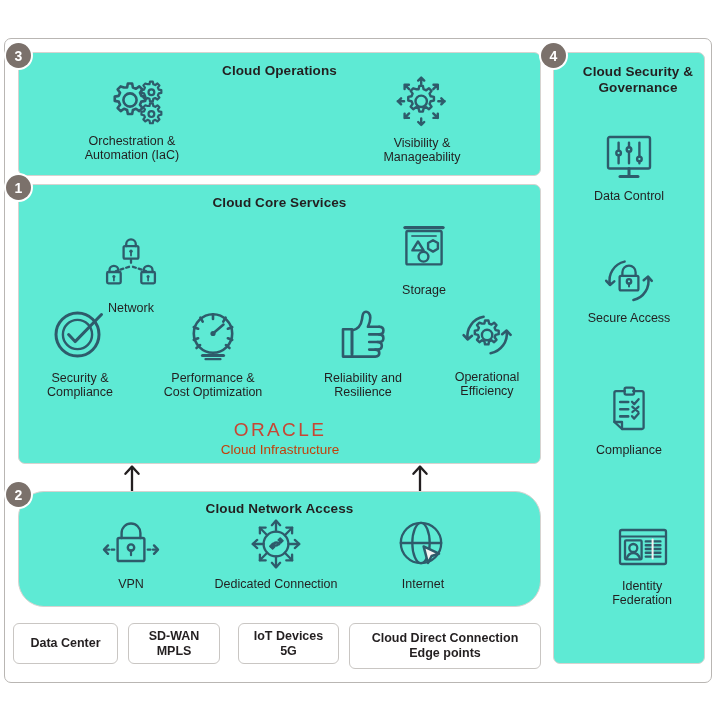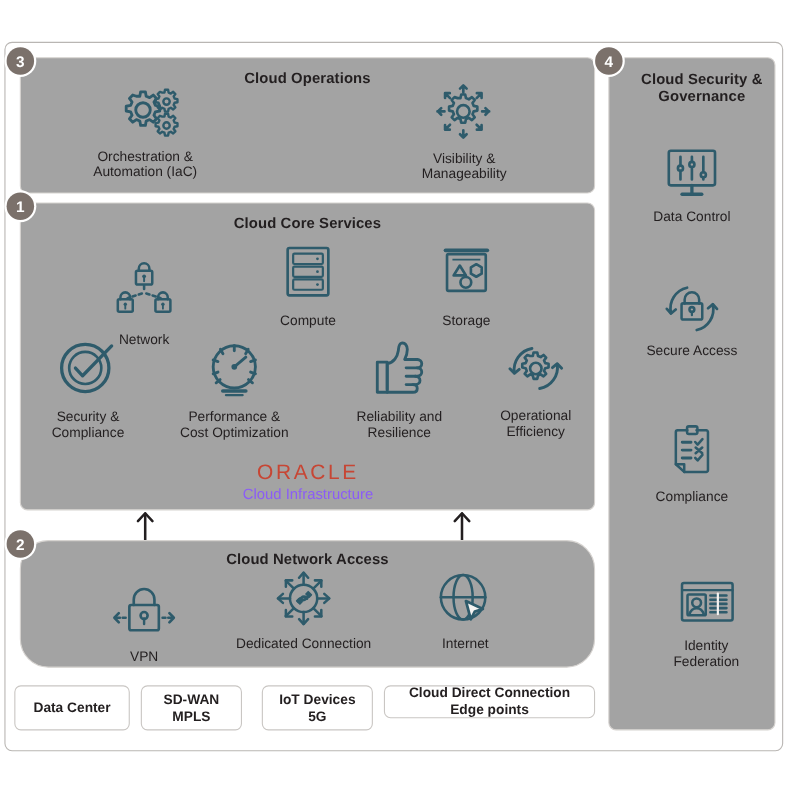--- a/index.html
+++ b/index.html
@@ -15,21 +15,21 @@
   
   .outer-frame{
     position:absolute;left:4px;top:38px;width:708px;height:645px;
     border:1px solid #b9b6b3;border-radius:7px;background:#fff;
     box-sizing:border-box;
   }
 
   
   .panel{
     position:absolute;
-    background:#a3a3a3;
+    background:#5eead4;
     border:1px solid #d6d3d0;
     border-radius:7px;
     box-sizing:border-box;
   }
   .panel-title{
     text-align:center;font-weight:bold;font-size:13.5px;color:#231f20;
     letter-spacing:.1px;
   }
 
   
@@ -51,21 +51,21 @@
   }
 
   
   .oracle{position:absolute;text-align:center;}
   .oracle .mark{
     font-family:"Liberation Sans","DejaVu Sans",sans-serif;
     color:#c74634;font-size:19px;font-weight:500;letter-spacing:2.4px;
     line-height:20px;
   }
   .oracle .sub{
-    color:#8b5cf6;font-size:13.5px;line-height:17px;margin-top:1px;
+    color:#c2410c;font-size:13.5px;line-height:17px;margin-top:1px;
   }
 
   
   .chip{
     position:absolute;
     border:1px solid #c9c6c3;border-radius:6px;background:#fff;
     display:flex;align-items:center;justify-content:center;
     text-align:center;font-weight:bold;font-size:12.5px;line-height:15px;
     color:#231f20;white-space:pre-line;box-sizing:border-box;
   }
@@ -140,34 +140,20 @@
         <circle cx="48.1" cy="39.6" r="1.55" fill="#2e5b6b" stroke="none"></circle>
         <path d="M48.1 40.9 v2.7" stroke-width="1.7"></path>
         <path d="M31 22.8 v5.0" stroke-dasharray="3 3"></path>
         <path d="M29.0 29.8 L16.0 34.0" stroke-dasharray="3 3"></path>
         <path d="M33.0 29.8 L46.0 34.0" stroke-dasharray="3 3"></path>
       </svg>
     </span>
     <span class="lbl">Network</span>
   </div>
 
-  <div class="cell" style="left:244px;top:219px;width:72px;">
-    <span class="ico">
-      <svg width="58" height="56" viewBox="0 0 58 56" fill="none" stroke="#2e5b6b" stroke-width="2.4" stroke-linejoin="round">
-        <rect x="10.5" y="6.5" width="37" height="43" rx="1.6"></rect>
-        <rect x="15.5" y="11.6" width="27" height="9.4" rx="1.2" stroke-width="2"></rect>
-        <rect x="15.5" y="23.3" width="27" height="9.4" rx="1.2" stroke-width="2"></rect>
-        <rect x="15.5" y="35.0" width="27" height="9.4" rx="1.2" stroke-width="2"></rect>
-        <circle cx="37.6" cy="16.3" r="1.25" fill="#2e5b6b" stroke="none"></circle>
-        <circle cx="37.6" cy="28.0" r="1.25" fill="#2e5b6b" stroke="none"></circle>
-        <circle cx="37.6" cy="39.7" r="1.25" fill="#2e5b6b" stroke="none"></circle>
-      </svg>
-    </span>
-    <span class="lbl">Compute</span>
-  </div>
 
   <div class="cell" style="left:388px;top:219px;width:72px;">
     <span class="ico">
       <svg width="58" height="56" viewBox="0 0 58 56" fill="none" stroke="#2e5b6b" stroke-width="2.4" stroke-linejoin="round">
         <path d="M10.0 8.6 H48.0" stroke-width="3.4" stroke-linecap="round"></path>
         <rect x="11.4" y="12.0" width="35.2" height="33.4" rx="1.4"></rect>
         <path d="M16.3 17.0 H41.7" stroke-width="1.6"></path>
         <path d="M17.4 31.4 l5.6 -9.0 5.6 9.0 z"></path>
         <path d="M38.0 21.2 l4.9 2.85 v5.7 L38.0 32.6 l-4.9 -2.85 v-5.7 z"></path>
         <circle cx="28.5" cy="37.7" r="4.9"></circle>
@@ -259,21 +245,21 @@
       <path d="M10 27 V3"></path>
         <path d="M3.4 9.8 L10 2.6 16.6 9.8"></path>
     </svg>
   </div>
 
   <div class="badge" style="left:6px;top:482px;">2</div>
   <div class="panel" style="left:18px;top:491px;width:523px;height:116px;border-radius:26px;">
     <div class="panel-title" style="margin-top:9px;">Cloud Network Access</div>
   </div>
 
-  <div class="cell" style="left:100px;top:531px;width:62px;justify-content:space-between;">
+  <div class="cell" style="left:100px;top:519px;width:62px;justify-content:space-between;">
     <span class="ico">
       <svg width="62" height="50" viewBox="0 0 62 50" fill="none" stroke="#2e5b6b" stroke-width="2.4" stroke-linejoin="round" stroke-linecap="round">
         <path d="M21.6 19.0 v-5.1 a9.4 9.4 0 0 1 18.8 0 v5.1"></path>
         <rect x="17.6" y="19.0" width="26.8" height="23.0" rx="1.6"></rect>
         <circle cx="31" cy="28.6" r="3.2"></circle>
         <path d="M31 31.2 v5.0" stroke-width="2.2"></path>
         <path d="M14.2 30.6 H4.5" stroke-dasharray="2.6 2.6"></path>
         <path d="M8.0 26.4 L4.0 30.6 8.0 34.8"></path>
         <path d="M47.8 30.6 h9.7" stroke-dasharray="2.6 2.6"></path>
         <path d="M54.0 26.4 L58.0 30.6 54.0 34.8"></path>
@@ -321,21 +307,21 @@
       </svg>
     </span>
     <span class="lbl">Internet</span>
   </div>
 
   <div class="chip" style="left:13px;top:623px;width:105px;height:41px;">Data Center</div>
   <div class="chip" style="left:128px;top:623px;width:92px;height:41px;">SD-WAN
 MPLS</div>
   <div class="chip" style="left:238px;top:623px;width:101px;height:41px;">IoT Devices
 5G</div>
-  <div class="chip" style="left:349px;top:623px;width:192px;height:30px;">Cloud Direct Connection
+  <div class="chip" style="left:349px;top:623px;width:192px;height:46px;">Cloud Direct Connection
 Edge points</div>
 
   <div class="badge" style="left:541px;top:43px;">4</div>
   <div class="panel" style="left:553px;top:52px;width:152px;height:612px;">
     <div class="panel-title" style="margin-top:11px;white-space:pre-line;line-height:16px;padding-left:18px;">Cloud Security &amp;
 Governance</div>
   </div>
 
   <div class="cell" style="left:585px;top:133px;width:88px;">
     <span class="ico">

